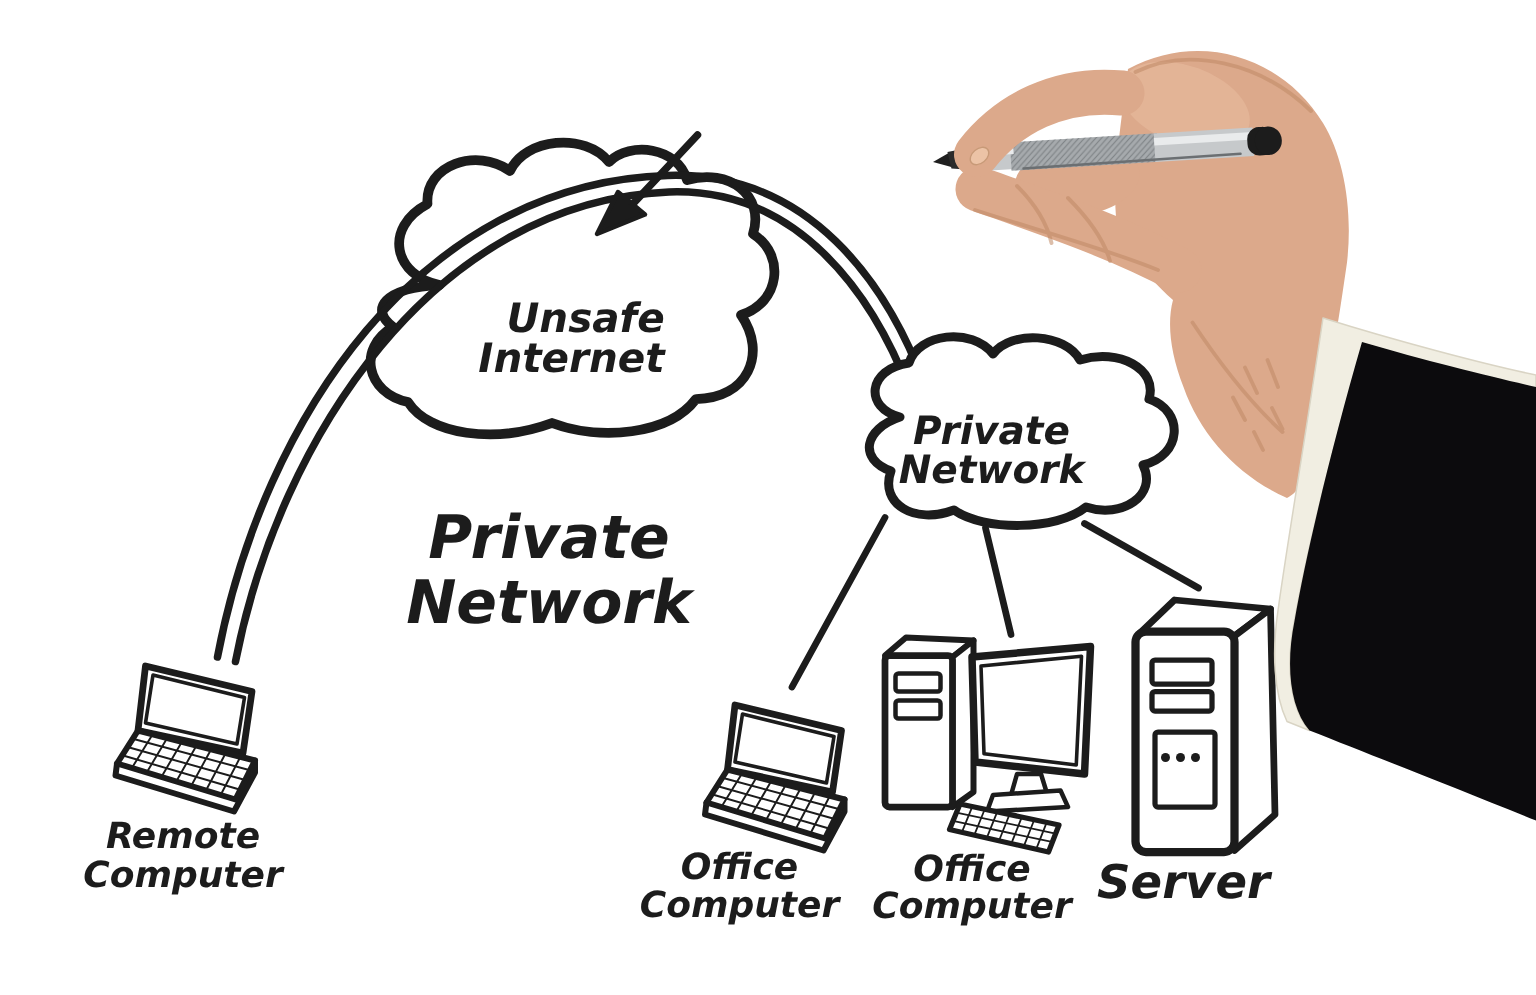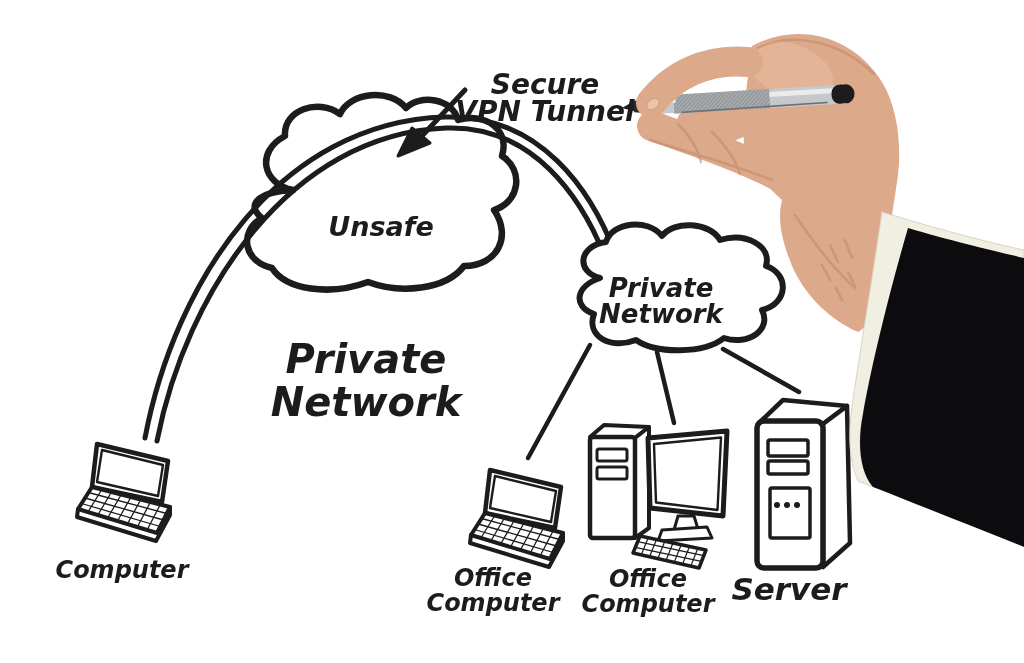--- a/index.html
+++ b/index.html
@@ -151,40 +151,38 @@
         <path fill="#f1eee2" stroke="#d9d4c4" stroke-width="1" d="M882 212 C930 227, 990 243, 1024 250 L1024 259 C997 253, 952 242, 909 229
              C888 298, 871 369, 863 414 C857 444, 860 472, 873 487 L858 481
              C849 462, 848 434, 852 407 C858 363, 869 300, 882 212 Z"></path>
 
         <path fill="#0c0b0d" d="M908 228 C952 241, 998 252, 1024 258 L1024 547 C972 526, 916 504, 873 487
              C860 472, 857 444, 863 414 C871 368, 888 297, 908 228 Z"></path>
       </g>
     </g>
   </svg>
 
-  <div class="label lbl-tunnel">
-    <span class="line">Secure</span>
-    <span class="line">VPN Tunnel</span>
-  </div>
 
   <div class="label lbl-unsafe">
     <span class="line">Unsafe</span>
+    <span class="line">Internet</span>
   </div>
 
   <div class="label lbl-private">
     <span class="line">Private</span>
     <span class="line">Network</span>
   </div>
 
   <div class="label lbl-title">
     <span class="line">Private</span>
     <span class="line">Network</span>
   </div>
 
   <div class="label lbl-remote">
+    <span class="line">Remote</span>
     <span class="line">Computer</span>
   </div>
 
   <div class="label lbl-office1">
     <span class="line">Office</span>
     <span class="line">Computer</span>
   </div>
 
   <div class="label lbl-office2">
     <span class="line">Office</span>

